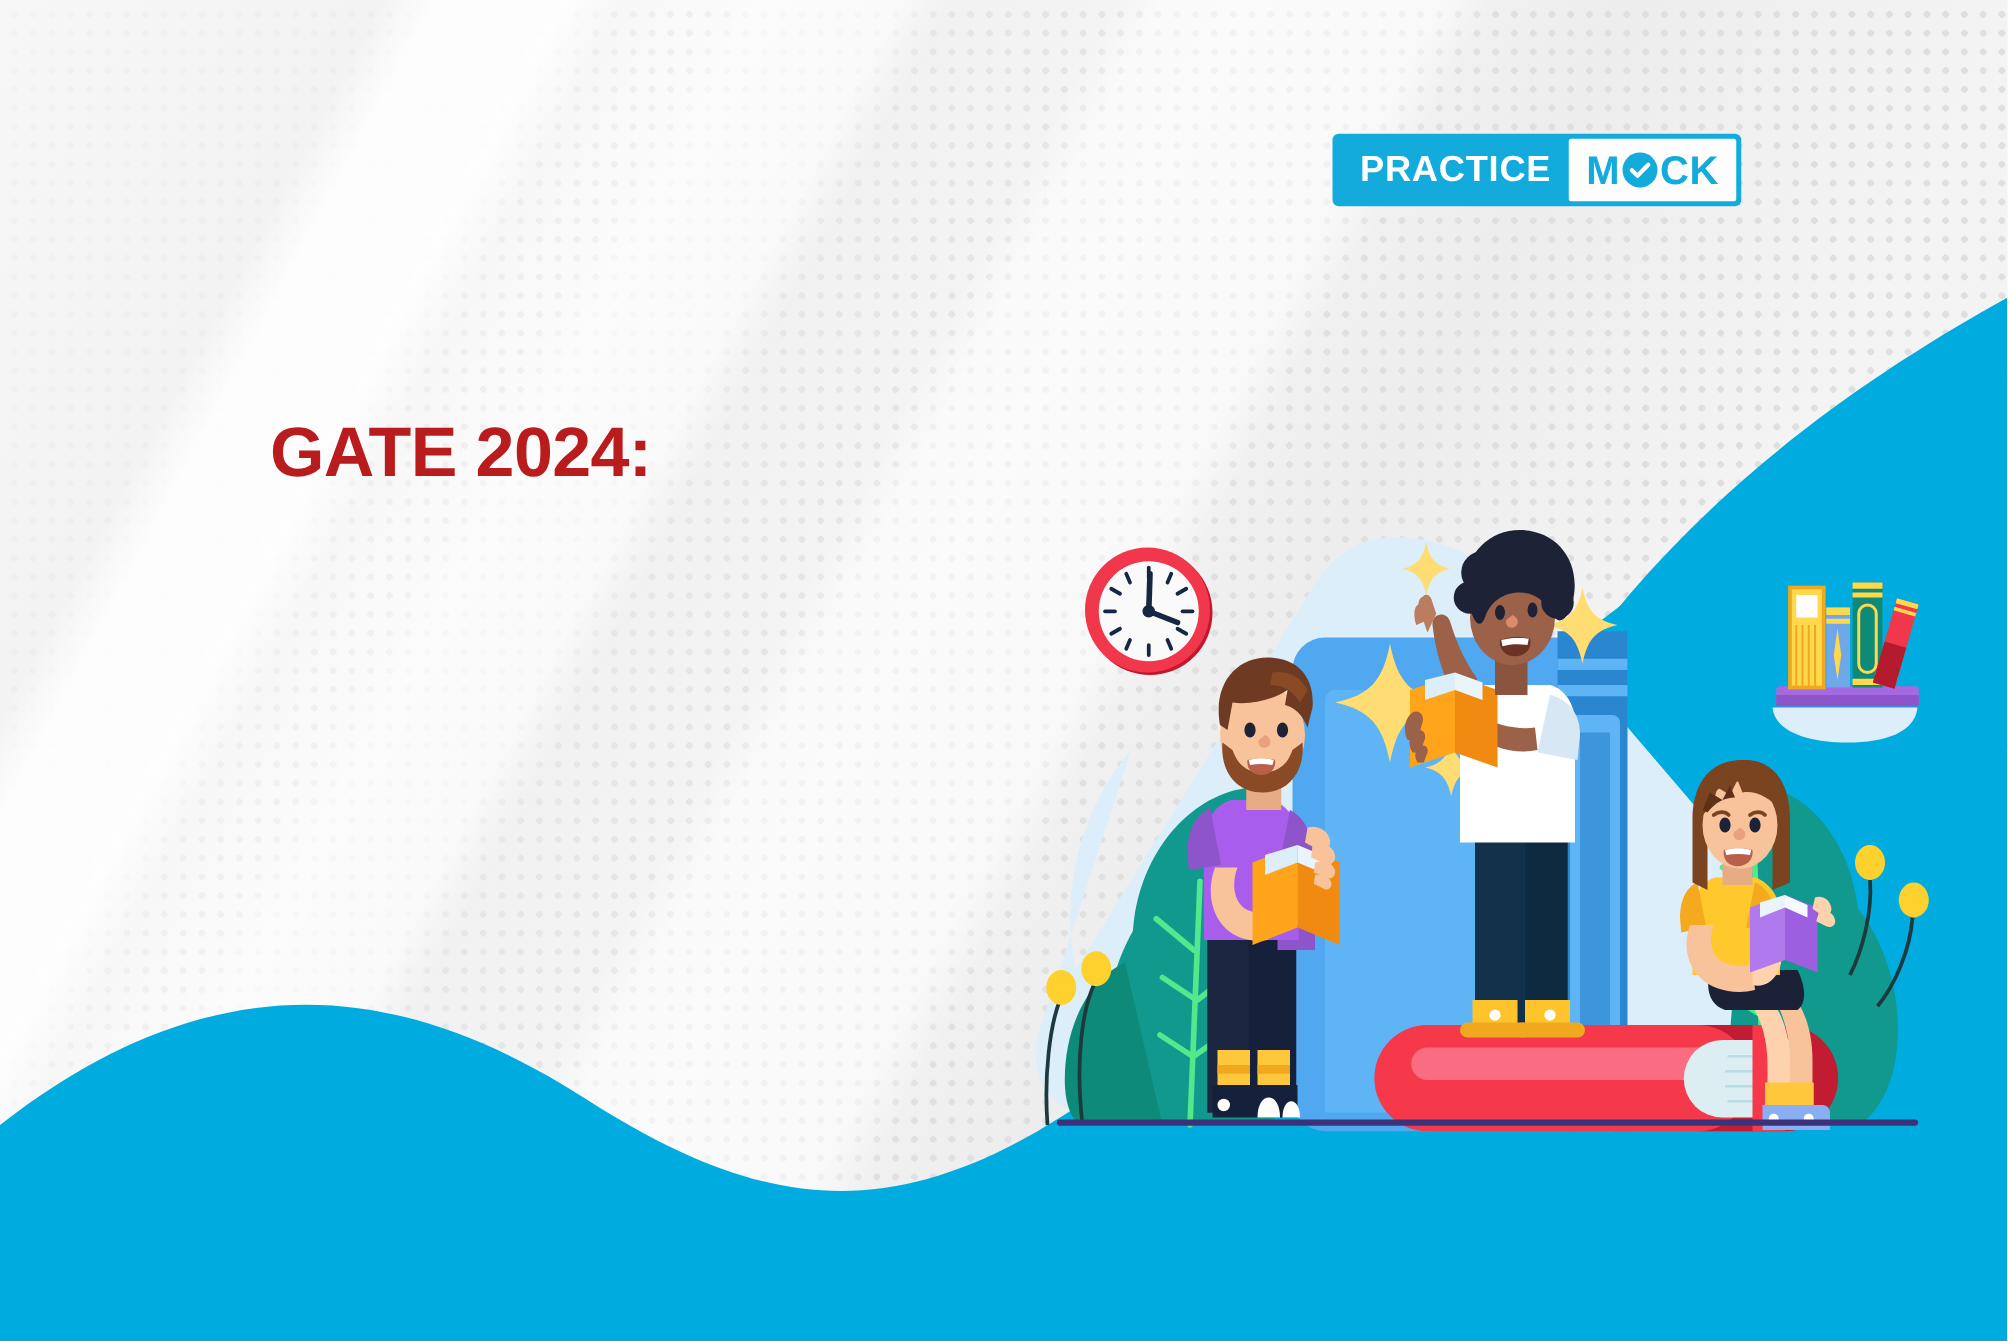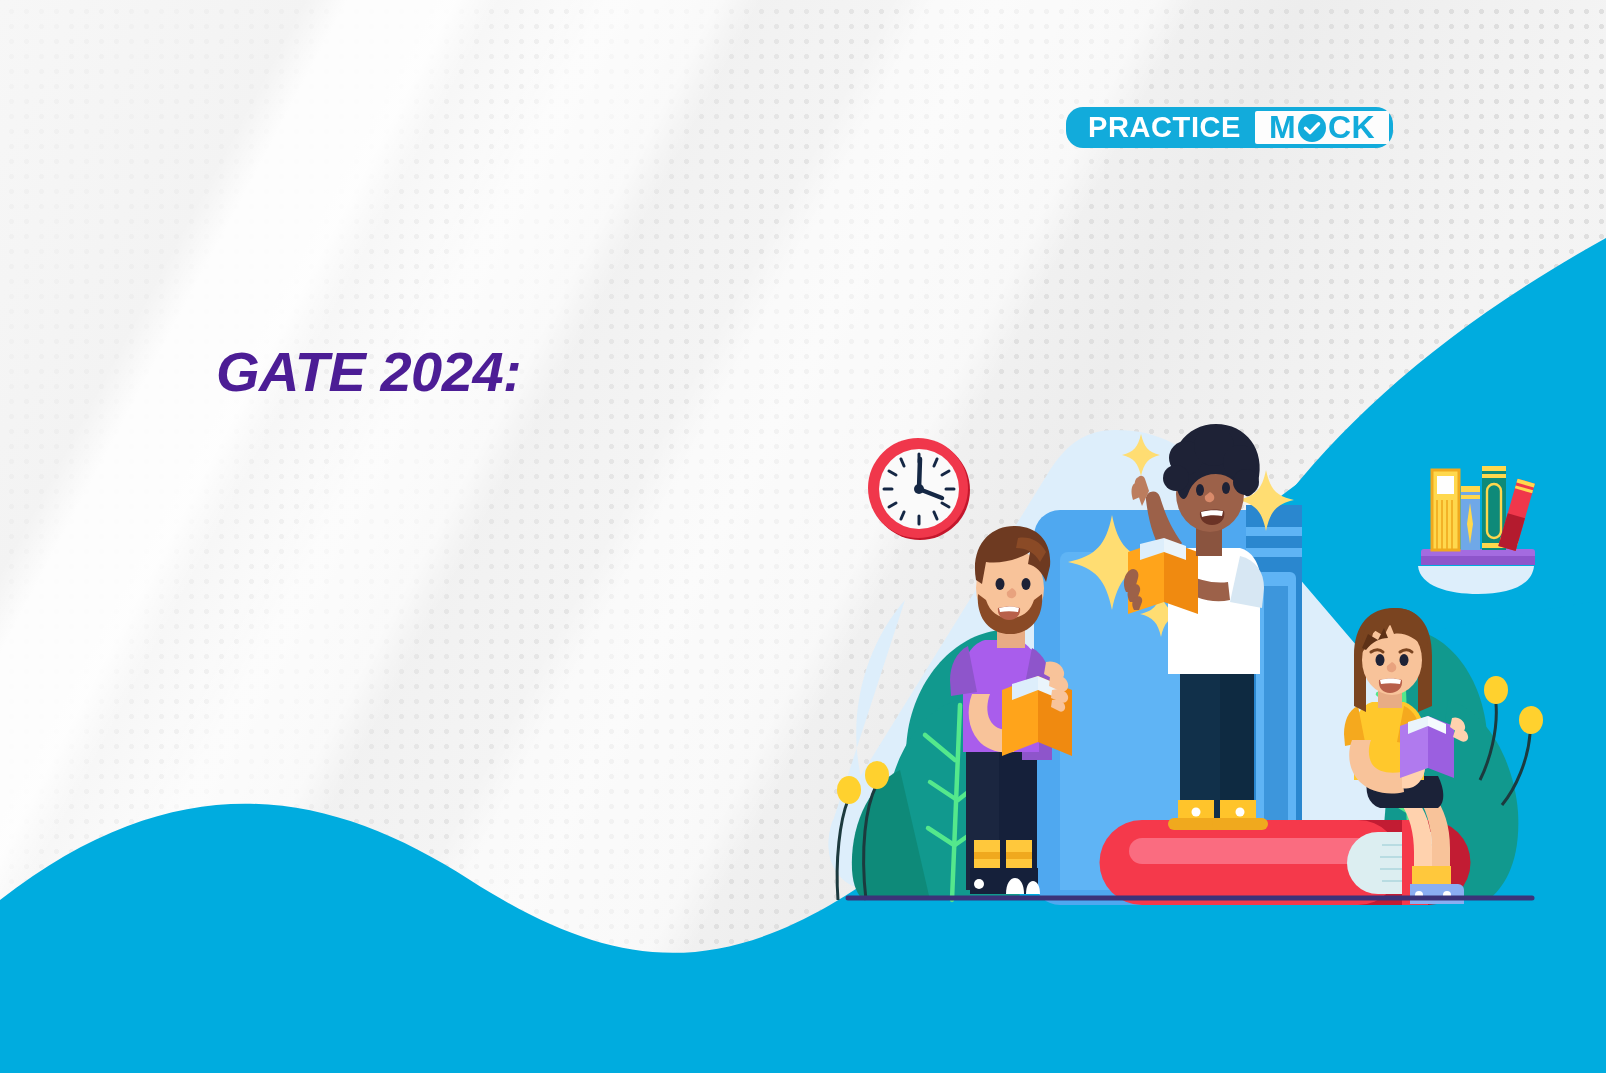--- a/index.html
+++ b/index.html
@@ -47,23 +47,23 @@
 
   .svg-layer { position: absolute; inset: 0; width: 100%; height: 100%; }
 
   
   #logo {
     position: absolute;
     left: 1066px;
     top: 107px;
     display: flex;
     align-items: stretch;
-    height: 41px;
+    height: 58px;
     background: #12ABDB;
-    border-radius: 17px;
+    border-radius: 5px;
     padding: 4px;
     box-sizing: border-box;
   }
   #logo .logo-practice {
     display: flex;
     align-items: center;
     justify-content: center;
     color: #ffffff;
     font-size: 29px;
     font-weight: bold;
@@ -82,28 +82,27 @@
     padding: 0 14px 0 14px;
     border-radius: 2px;
     gap: 1px;
   }
   #logo .mock-check { display: block; }
 
   
   #headline {
     position: absolute;
     left: 216px;
-    top: 196px;
-    color: #4c1d95;
+    top: 186px;
+    color: #b91c1c;
     font-size: 56px;
     font-weight: bold;
     line-height: 1.26;
     letter-spacing: -.5px;
     white-space: pre;
-    font-style: italic;
   }
   #headline .l1, #headline .l2 { display: block; }
 </style>
 </head>
 <body>
 
 <div id="banner">
 
   <div class="bg-base"></div>
   <div class="bg-dots"></div>

